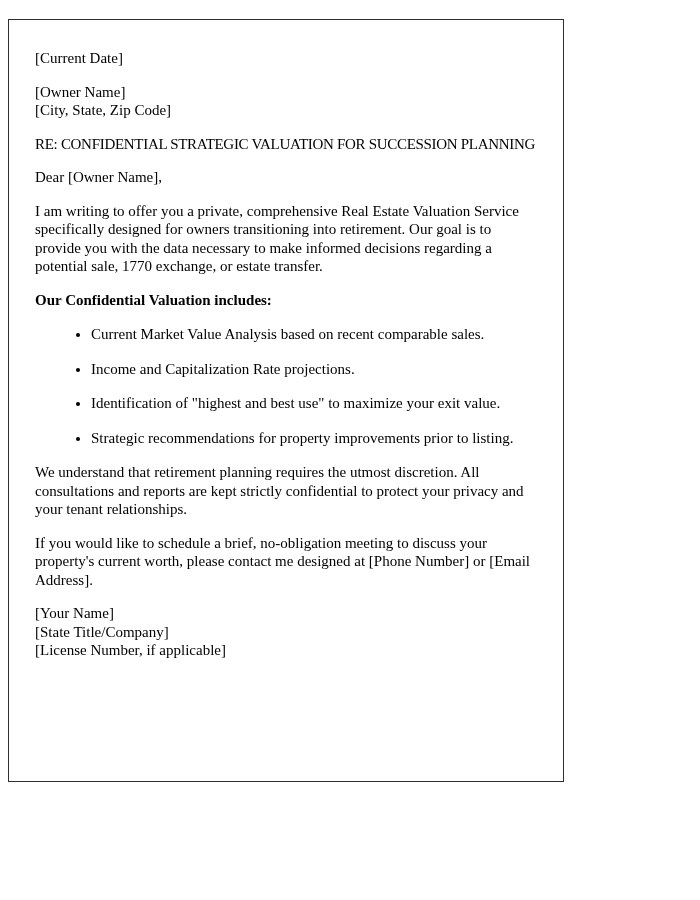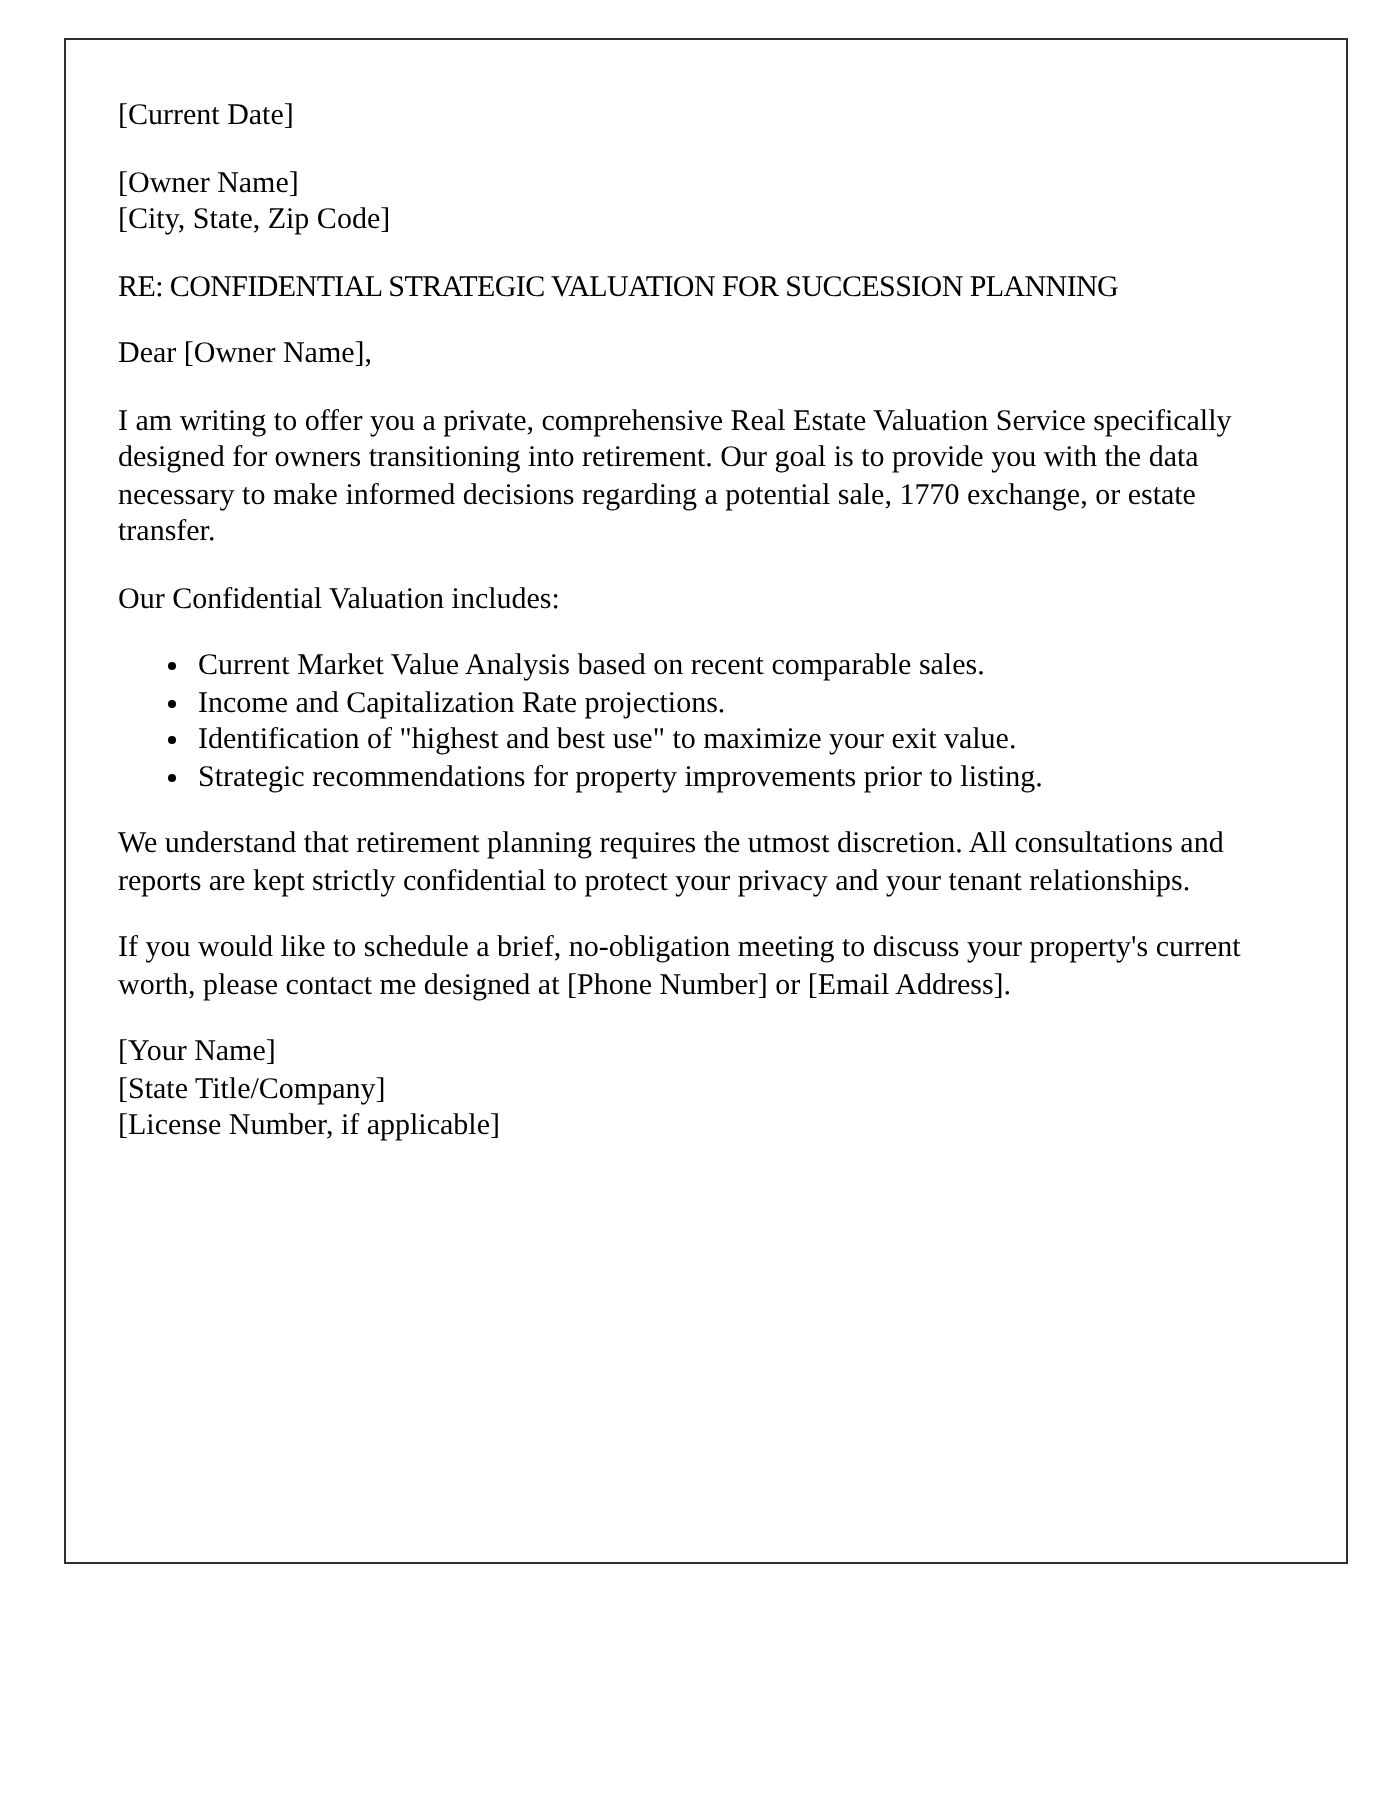--- a/index.html
+++ b/index.html
@@ -9,24 +9,24 @@
   }
   body {
     width: 700px;
     height: 900px;
     position: relative;
     font-family: "Liberation Serif", serif;
     color: #000000;
   }
   .letter {
     position: absolute;
-    left: 32px;
+    left: 8px;
     top: 19px;
     box-sizing: border-box;
-    width: 642px;
+    width: 556px;
     height: 763px;
     border: 1px solid #2f2f2f;
     padding: 29px 26px;
     font-size: 15px;
     line-height: 18.5px;
     overflow: hidden;
   }
   .letter .para {
     margin: 15px 0;
   }
@@ -38,29 +38,29 @@
   }
   .block .line {
     margin: 0;
   }
   .subject {
     font-weight: normal;
     letter-spacing: -0.3px;
     white-space: nowrap;
   }
   .includes-heading {
-    font-weight: normal;
+    font-weight: bold;
   }
   ul.includes-list {
     margin: 15px 0;
     padding-left: 40px;
     list-style-type: disc;
   }
   ul.includes-list li {
-    margin: 0;
+    margin: 16px;
     padding: 0;
   }
 </style>
 </head>
 <body>
 
 <div class="letter">
 
   <p class="para">[Current Date]</p>
 

